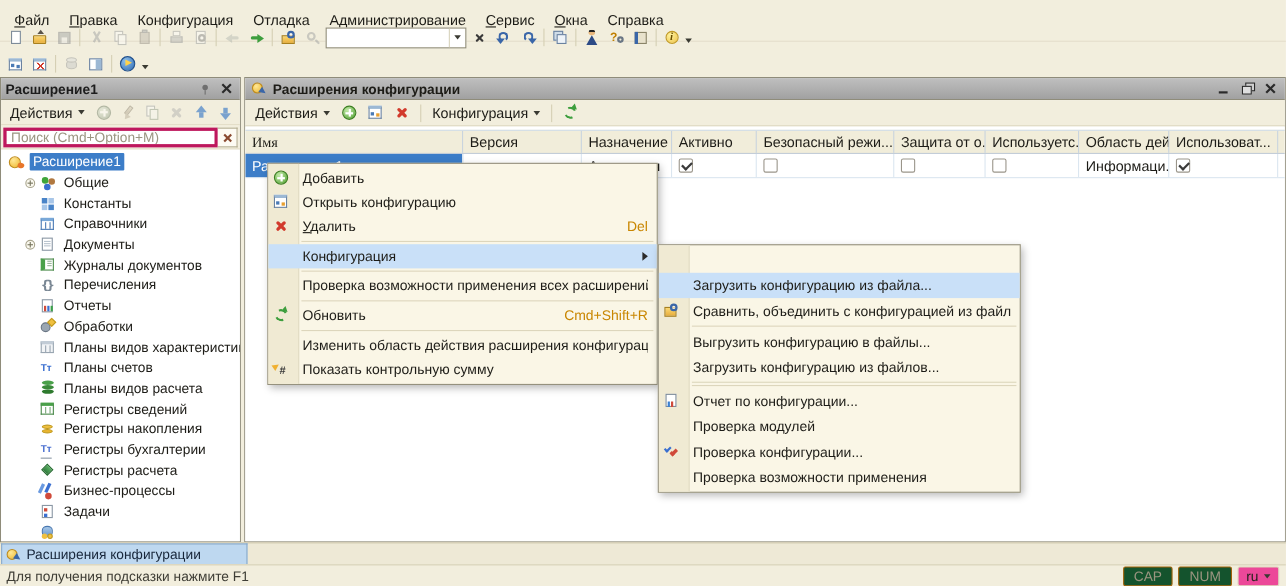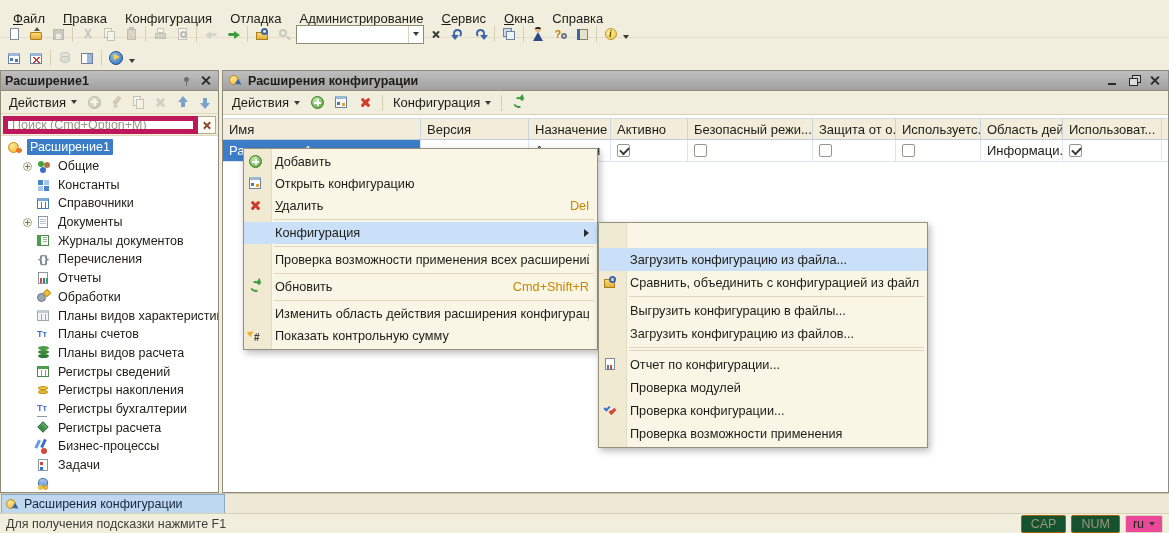--- a/index.html
+++ b/index.html
@@ -146,21 +146,21 @@
   .ptitle{height:20px;background:linear-gradient(#bfbfbf,#a1a1a1);display:flex;align-items:center;gap:4px;padding:0 4px;font-weight:bold;font-size:12.5px;color:#1d1d1d;border-bottom:1px solid #8f8c7a;flex:none}
   .sp{flex:1}
   .hbtn{width:16px;height:15px;position:relative;flex:none}
   .pinic::before{content:"";position:absolute;left:6px;top:4px;width:5px;height:5px;border-radius:50%;background:#6f6f6f}
   .pinic::after{content:"";position:absolute;left:8px;top:9px;width:1px;height:4px;background:#6f6f6f}
   .closex::before,.closex::after{content:"";position:absolute;left:7px;top:2px;width:2px;height:11px;background:#2a2a2a}
   .closex::before{transform:rotate(45deg)}.closex::after{transform:rotate(-45deg)}
   .pactions{height:23px;display:flex;align-items:center;gap:2px;background:#f2eedd;border-bottom:1px solid #ded8bf;padding:0 3px;flex:none}
   .ddbtn{display:flex;align-items:center;gap:5px;padding:2px 5px;white-space:nowrap}
   .psearch{height:22px;display:flex;align-items:center;background:#f2eedd;border-bottom:1px solid #ded8bf;padding:1px 2px;flex:none}
-  .psearch input{flex:1;height:18px;border:5px solid #be185d;background:#fff;font:12.5px "Liberation Sans",sans-serif;color:#222;padding:0 4px;outline:none;min-width:0}
+  .psearch input{flex:1;height:18px;border:3px solid #be185d;background:#fff;font:12.5px "Liberation Sans",sans-serif;color:#222;padding:0 4px;outline:none;min-width:0}
   .psearch input::placeholder{color:#9b9682}
   .pclear{width:18px;height:18px;border:1px solid #b3ad90;border-left:none;background:#fdfbf3;position:relative;flex:none}
   .pclear::before,.pclear::after{content:"";position:absolute;left:8px;top:4px;width:2px;height:9px;background:#8a4a30}
   .pclear::before{transform:rotate(45deg)}.pclear::after{transform:rotate(-45deg)}
   .ptree{flex:1;overflow:hidden;background:#fff;padding-top:2px}
   .trow{height:18.7px;display:flex;align-items:center;padding-left:20px;font-size:12.5px;white-space:nowrap}
   .slot{width:13px;height:13px;display:flex;align-items:center;justify-content:center;flex:none}
   .trow.root{padding-left:5px}
   .exp{width:9px;height:9px;border:1px solid #a9a58e;border-radius:50%;background:#fbf9ef;position:relative}
   .exp::before{content:"";position:absolute;left:1px;top:3px;width:5px;height:1px;background:#77755f}
@@ -498,21 +498,21 @@
       <span class="car"></span>
     </span>
     <span class="tsep"></span>
     <span class="tbtn">
         <span class="ic ic-refresh"></span>
       </span>
   </div>
   <div class="wbody">
     <div class="thead">
 
-    <div class="hcell" style="width: 198px;"><span>Имя</span></div>
+    <div class="hcell" style="width: 198px; font-family: Liberation Serif, serif;"><span>Имя</span></div>
         <div class="hcell" style="width: 108px;"><span>Версия</span></div>
         <div class="hcell" style="width: 82px;"><span>Назначение</span></div>
         <div class="hcell" style="width: 77px;"><span>Активно</span></div>
         <div class="hcell" style="width: 125px;"><span>Безопасный режи...</span></div>
         <div class="hcell" style="width: 83px;"><span>Защита от о...</span></div>
         <div class="hcell" style="width: 85px;"><span>Используетс...</span></div>
         <div class="hcell" style="width: 82px;"><span>Область дей...</span></div>
         <div class="hcell" style="width: 99px;"><span>Использоват...</span></div>
       </div>
     <div class="drow">

